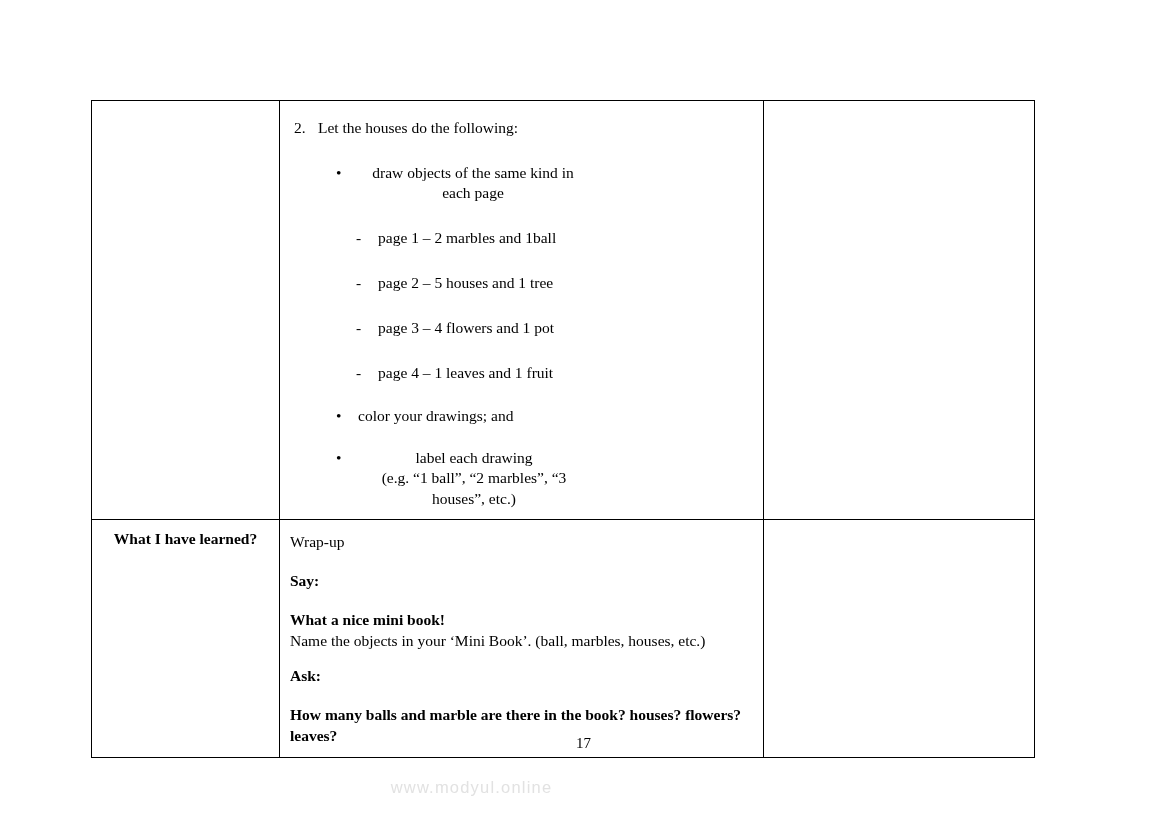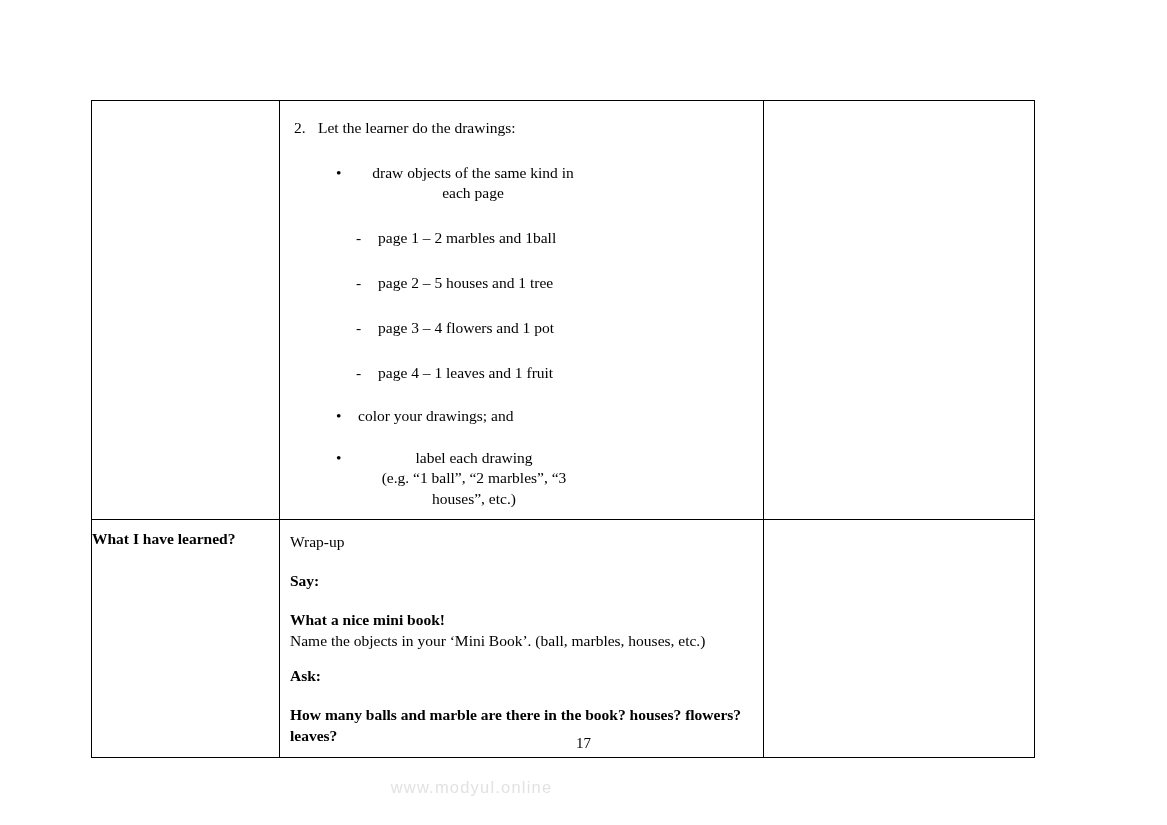--- a/index.html
+++ b/index.html
@@ -82,21 +82,21 @@
     padding-left: 66px;
   }
   .dash-item .dash {
     flex: none;
     width: 8px;
   }
   .bullet-item.tight { margin-top: 22px; }
 
   .lbl-bold {
     font-weight: bold;
-    text-align: left;
+    text-align: center;
     display: block;
     padding-top: 10px;
     font-size: 15.5px;
   }
   .p { margin: 0; }
   .p-gap { margin-top: 18px; font-weight: bold; }
   .p-gap-sm { margin-top: 14px; }
   .bold { font-weight: bold; }
 
   .page-number {
@@ -133,21 +133,21 @@
     </colgroup>
     <tbody>
       <tr>
         <td class="row1-b">
           <div class="cell-pad"></div>
         </td>
         <td colspan="2">
           <div class="cell-pad">
             <div class="num-item">
               <span class="num">2.</span>
-              <span>Let the learner do the drawings:</span>
+              <span>Let the houses do the following:</span>
             </div>
 
             <div class="bullet-list">
               <div class="bullet-item">
                 <span class="dot">•</span>
                 <span class="btext" style="max-width: 230px;">draw objects of the same kind in each page</span>
               </div>
 
               <div class="dash-item">
                 <span class="dash">-</span>

